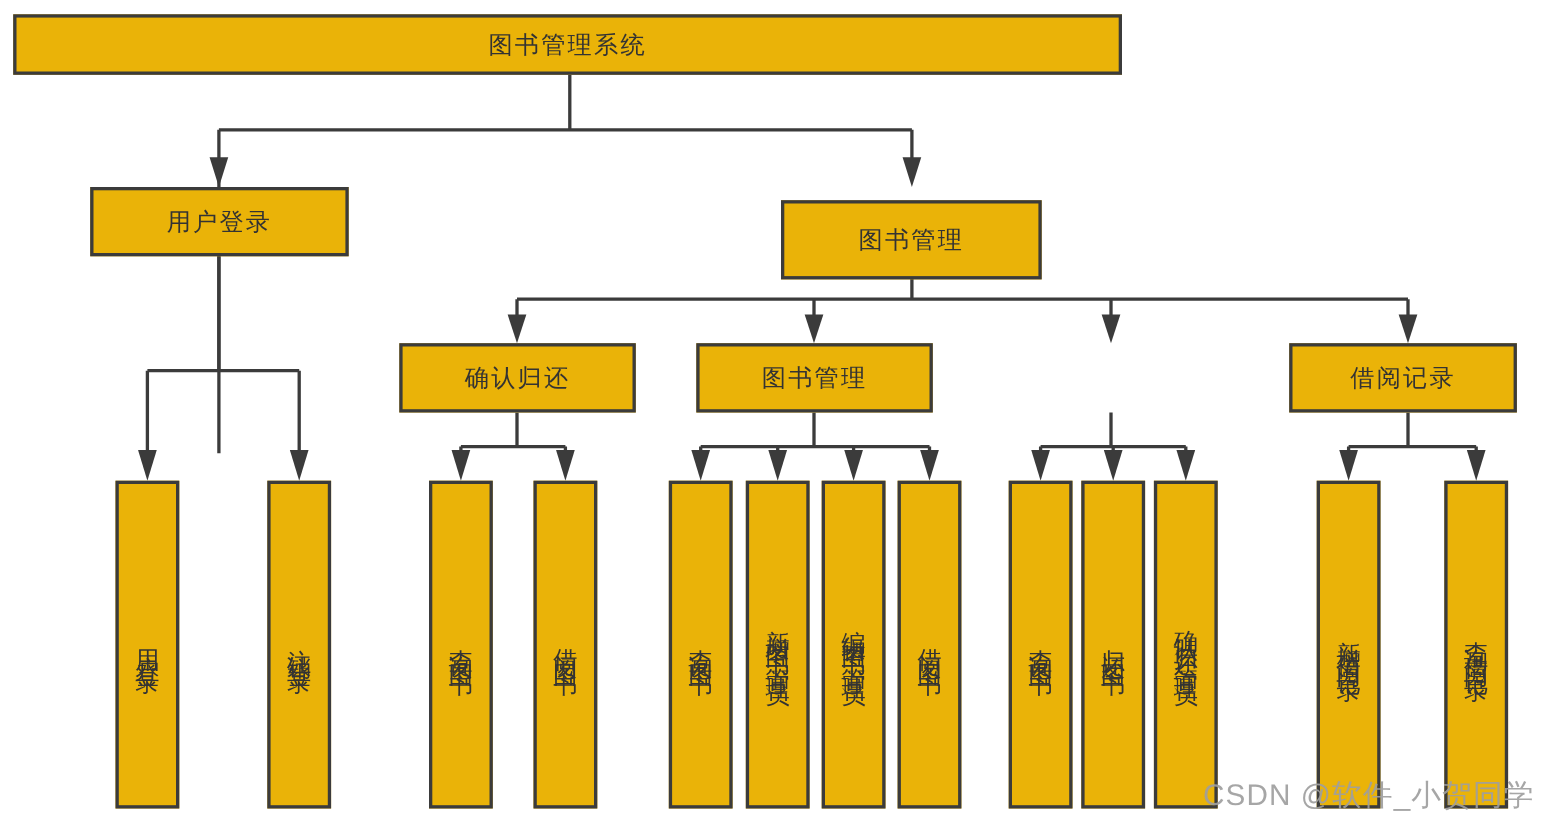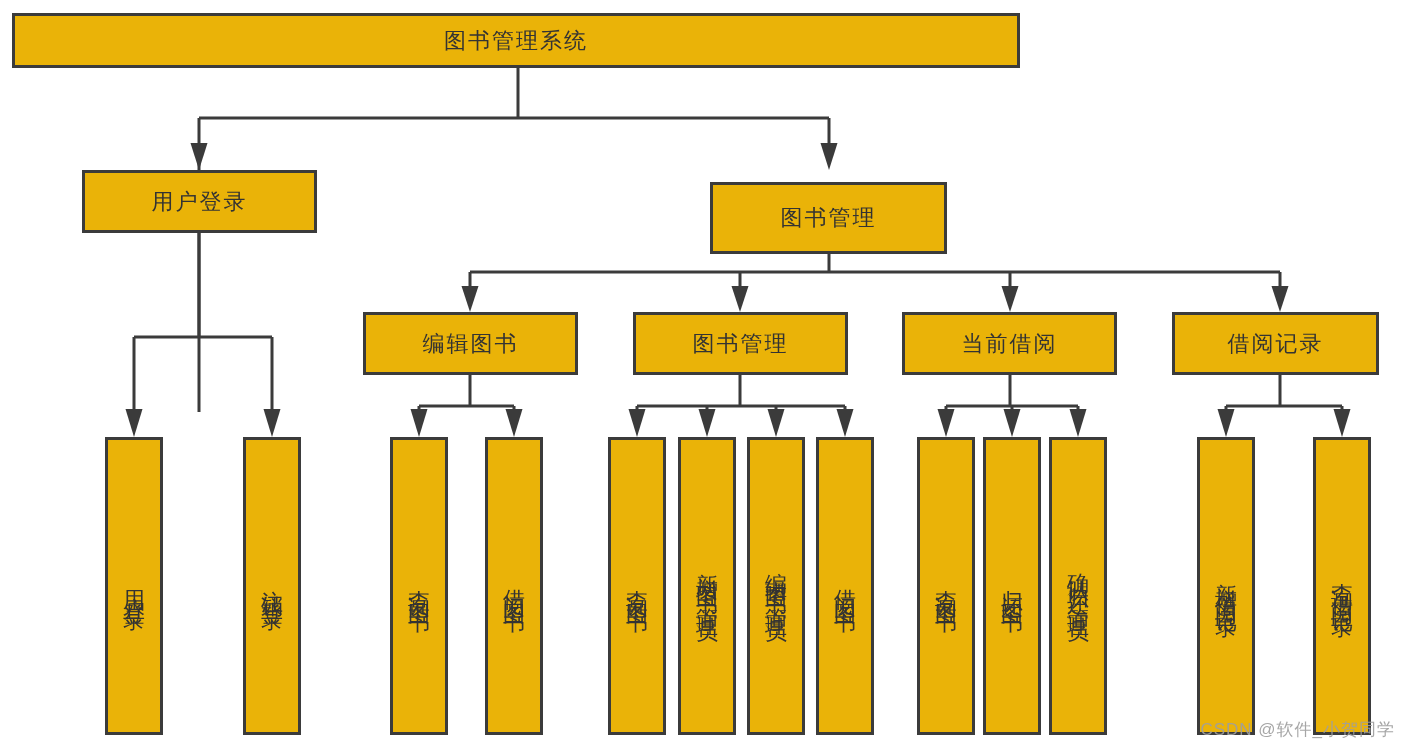--- a/index.html
+++ b/index.html
@@ -14,21 +14,21 @@
     border:3px solid #3b3b3b;background:#eab308;color:#333333;
     display:flex;align-items:center;justify-content:center;text-align:center;
   }
   .node.h span{font-size:22px;letter-spacing:2px;white-space:nowrap;}
   .node.v span{
     writing-mode:vertical-rl;text-orientation:mixed;
     font-size:22px;letter-spacing:7px;line-height:1;
   }
   .watermark{
     position:absolute;z-index:5;right:10px;bottom:6px;
-    color:rgba(158,158,158,0.92);font-size:17px;letter-spacing:1px;white-space:nowrap;
+    color:rgba(158,158,158,0.92);font-size:27px;letter-spacing:1px;white-space:nowrap;
   }
   path.cline{stroke:#3b3b3b;stroke-width:3;fill:none;}
   polygon.ahead{fill:#3b3b3b;stroke:none;}
 </style>
 </head>
 <body>
 
 <div class="canvas">
 
   <svg class="connectors" width="1405" height="747" viewBox="0 0 1405 747">
@@ -86,27 +86,24 @@
   </div>
 
   <div class="node h" style="left:82px;top:170px;width:235px;height:63px">
     <span>用户登录</span>
   </div>
   <div class="node h" style="left:710px;top:182px;width:237px;height:72px">
     <span>图书管理</span>
   </div>
 
   <div class="node h" style="left:363px;top:312px;width:215px;height:63px">
-    <span>编辑图书</span>
+    <span>确认归还</span>
   </div>
   <div class="node h" style="left:633px;top:312px;width:215px;height:63px">
     <span>图书管理</span>
-  </div>
-  <div class="node h" style="left:902px;top:312px;width:215px;height:63px">
-    <span>当前借阅</span>
   </div>
   <div class="node h" style="left:1172px;top:312px;width:207px;height:63px">
     <span>借阅记录</span>
   </div>
 
   <div class="node v" style="left:105px;top:437px;width:58px;height:298px">
     <span>用户登录</span>
   </div>
   <div class="node v" style="left:243px;top:437px;width:58px;height:298px">
     <span>注销登录</span>

